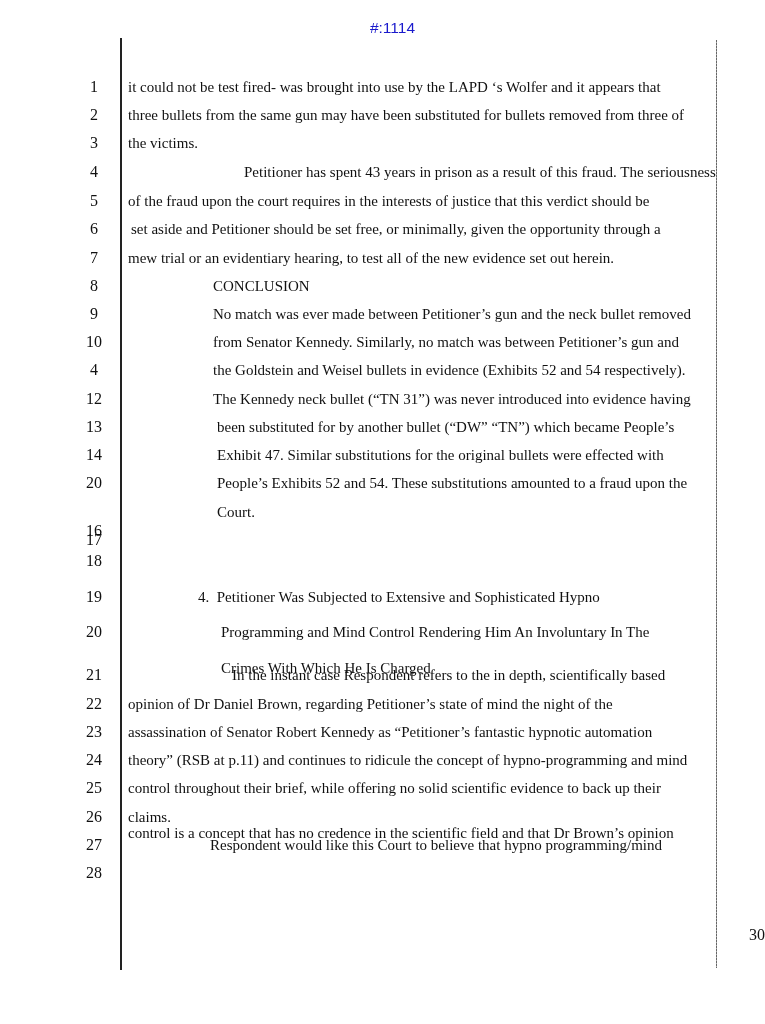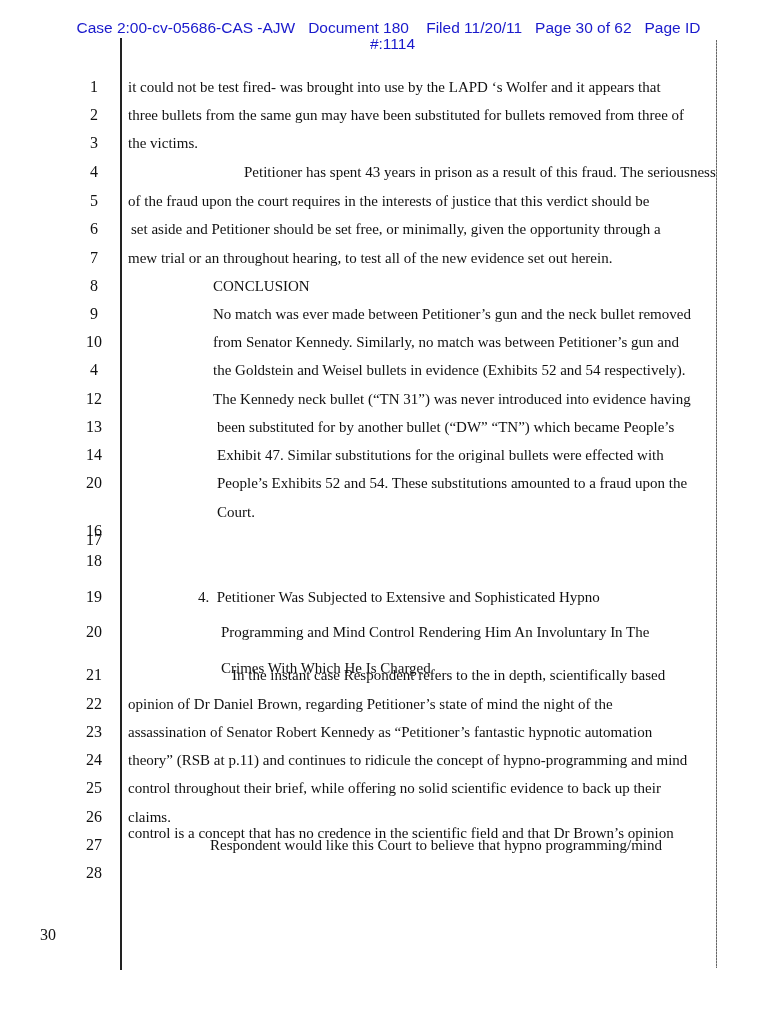--- a/index.html
+++ b/index.html
@@ -21,29 +21,28 @@
       background: repeating-linear-gradient(to bottom, #666 0 2px, #aaa 2px 3px);
     }
     .ln {
       position: absolute; left: 80px; width: 28px; text-align: center; font-size: 16px; line-height: 18px;
     }
     .tx {
       position: absolute; font-size: 15px; line-height: 18px; white-space: nowrap;
     }
     .bold { font-weight: normal; }
     .page-num {
-      position: absolute; top: 926px; left: 0; width: 765px; text-align: left; font-size: 16px;
+      position: absolute; top: 926px; left: 0; width: 765px; text-align: right; font-size: 16px;
       padding-left: 40px; box-sizing: border-box;
     }
   </style>
 </head>
 <body>
 
 <div class="header">
-  <span class="line1">Case 2:00-cv-05686-CAS -AJW   Document 180    Filed 11/20/11   Page 30 of 62   Page ID</span>
   <span class="line2">#:1114</span>
 </div>
 
 <div class="margin-line-left"></div>
 <div class="margin-line-right"></div>
 
 <div>
   <span class="ln" style="top:78px">1</span>
   <span class="ln" style="top:106px">2</span>
   <span class="ln" style="top:134px">3</span>
@@ -74,21 +73,21 @@
   <span class="ln" style="top:864px">28</span>
 </div>
 
 <div>
   <span class="tx" style="top:78px; left:128px">it could not be test fired- was brought into use by the LAPD ‘s Wolfer and it appears that</span>
   <span class="tx" style="top:106px; left:128px">three bullets from the same gun may have been substituted for bullets removed from three of</span>
   <span class="tx" style="top:134px; left:128px">the victims.</span>
   <span class="tx" style="top:163px; left:244px">Petitioner has spent 43 years in prison as a result of this fraud. The seriousness</span>
   <span class="tx" style="top:192px; left:128px">of the fraud upon the court requires in the interests of justice that this verdict should be</span>
   <span class="tx" style="top:220px; left:131px">set aside and Petitioner should be set free, or minimally, given the opportunity through a</span>
-  <span class="tx" style="top:249px; left:128px">mew trial or an throughout hearing, to test all of the new evidence set out herein.</span>
+  <span class="tx" style="top:249px; left:128px">mew trial or an evidentiary hearing, to test all of the new evidence set out herein.</span>
   <span class="tx" style="top:277px; left:213px">CONCLUSION</span>
   <span class="tx" style="top:305px; left:213px">No match was ever made between Petitioner’s gun and the neck bullet removed</span>
   <span class="tx" style="top:333px; left:213px">from Senator Kennedy. Similarly, no match was between Petitioner’s gun and</span>
   <span class="tx" style="top:361px; left:213px">the Goldstein and Weisel bullets in evidence (Exhibits 52 and 54 respectively).</span>
   <span class="tx" style="top:390px; left:213px">The Kennedy neck bullet (“TN 31”) was never introduced into evidence having</span>
   <span class="tx" style="top:418px; left:217px">been substituted for by another bullet (“DW”  “TN”) which became People’s</span>
   <span class="tx" style="top:446px; left:217px">Exhibit 47. Similar substitutions for the original bullets were effected with</span>
   <span class="tx" style="top:474px; left:217px">People’s Exhibits 52 and 54. These substitutions amounted to a fraud upon the</span>
   <span class="tx" style="top:503px; left:217px">Court.</span>
   <span class="tx bold" style="top:588px; left:198px; white-space:pre">4.  Petitioner Was Subjected to Extensive and Sophisticated Hypno</span>

